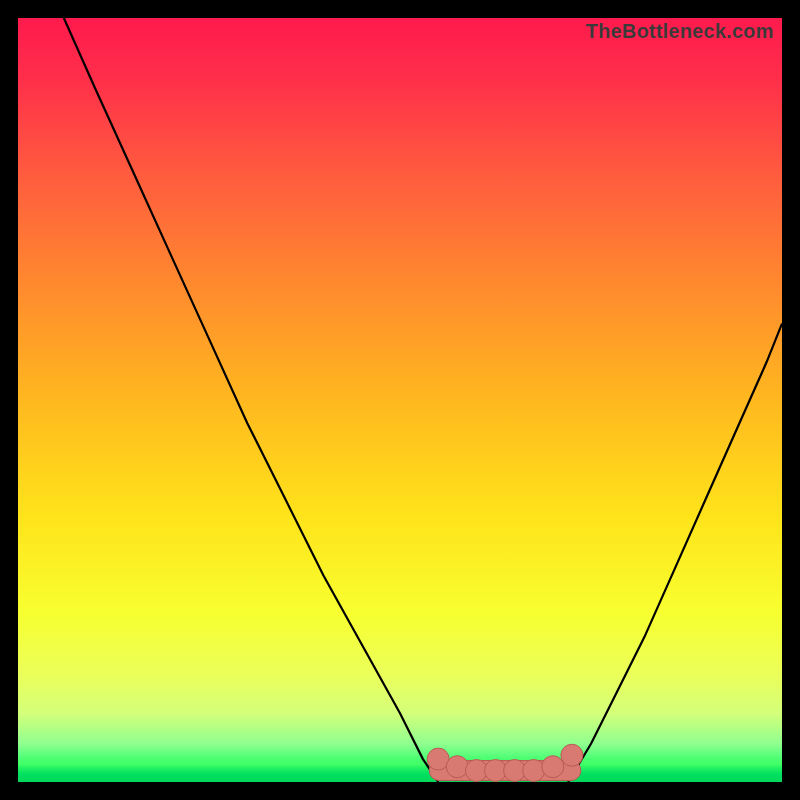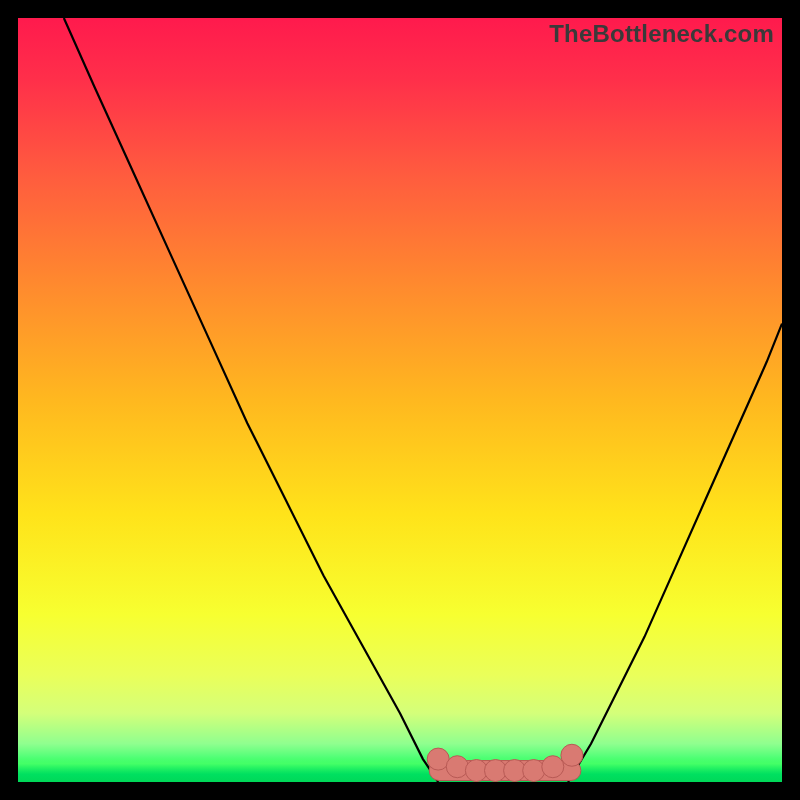--- a/index.html
+++ b/index.html
@@ -52,21 +52,21 @@
       rgba(80,255,100,0.6) 30%,
       #00e060 70%,
       #00d858 100%
     );
   }
   .watermark {
     position: absolute;
     top: 2px;
     right: 8px;
     font-family: Arial, Helvetica, sans-serif;
-    font-size: 24px;
+    font-size: 20px;
     font-weight: 600;
     color: #3a3a3a;
     letter-spacing: 0.2px;
     user-select: none;
   }
   svg.curves {
     position: absolute;
     inset: 0;
   }
 </style>

